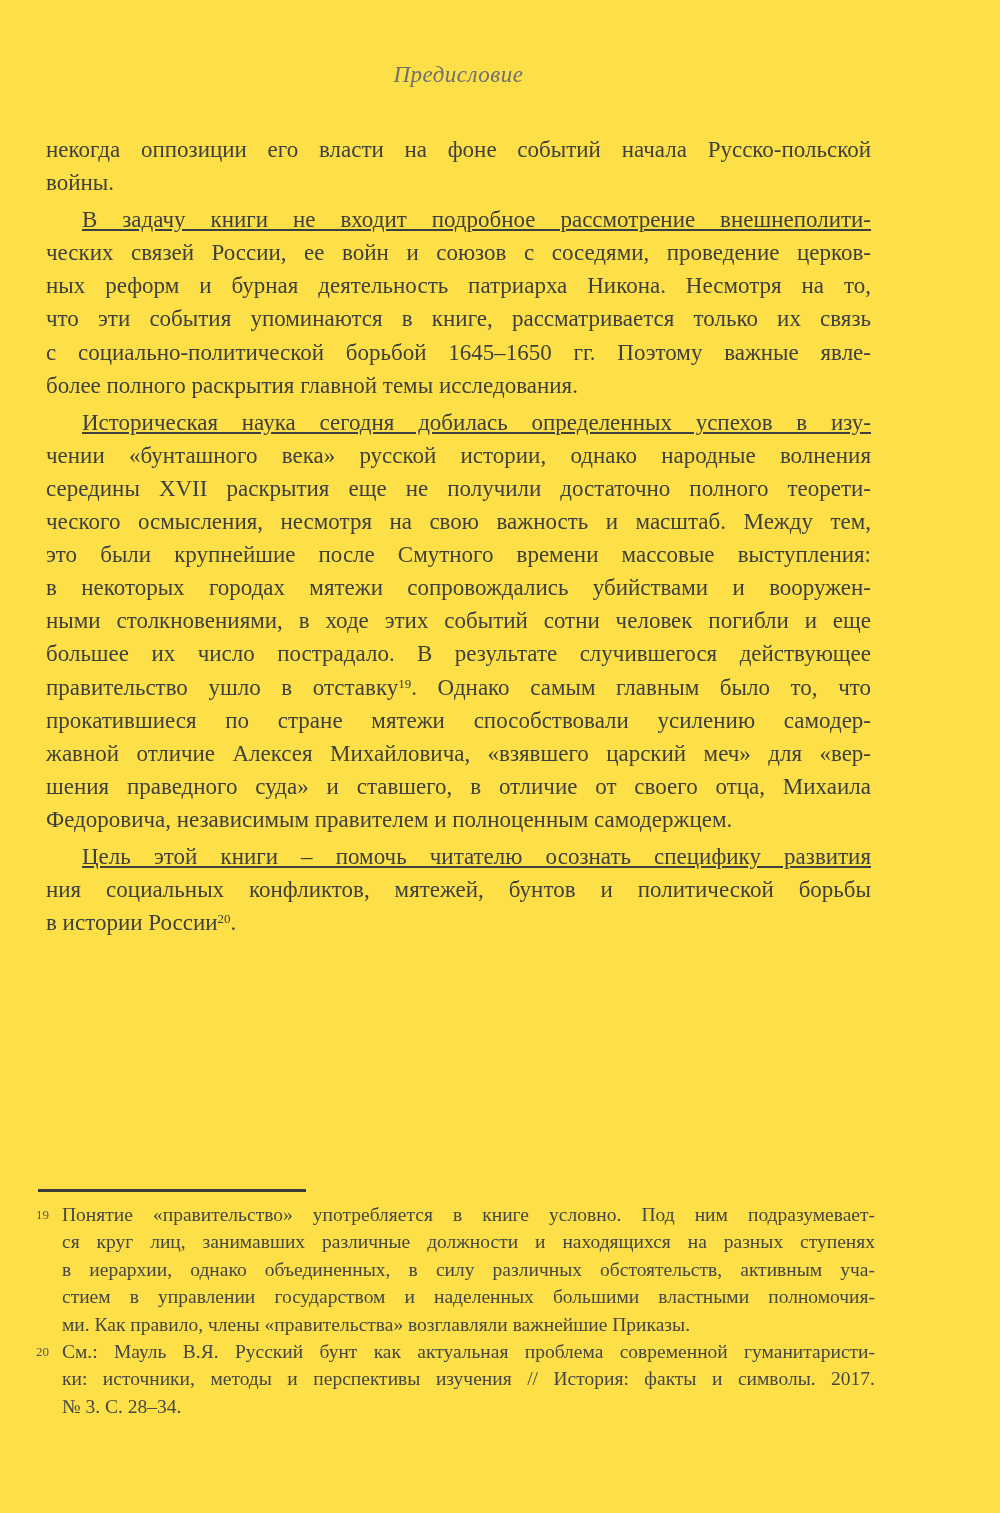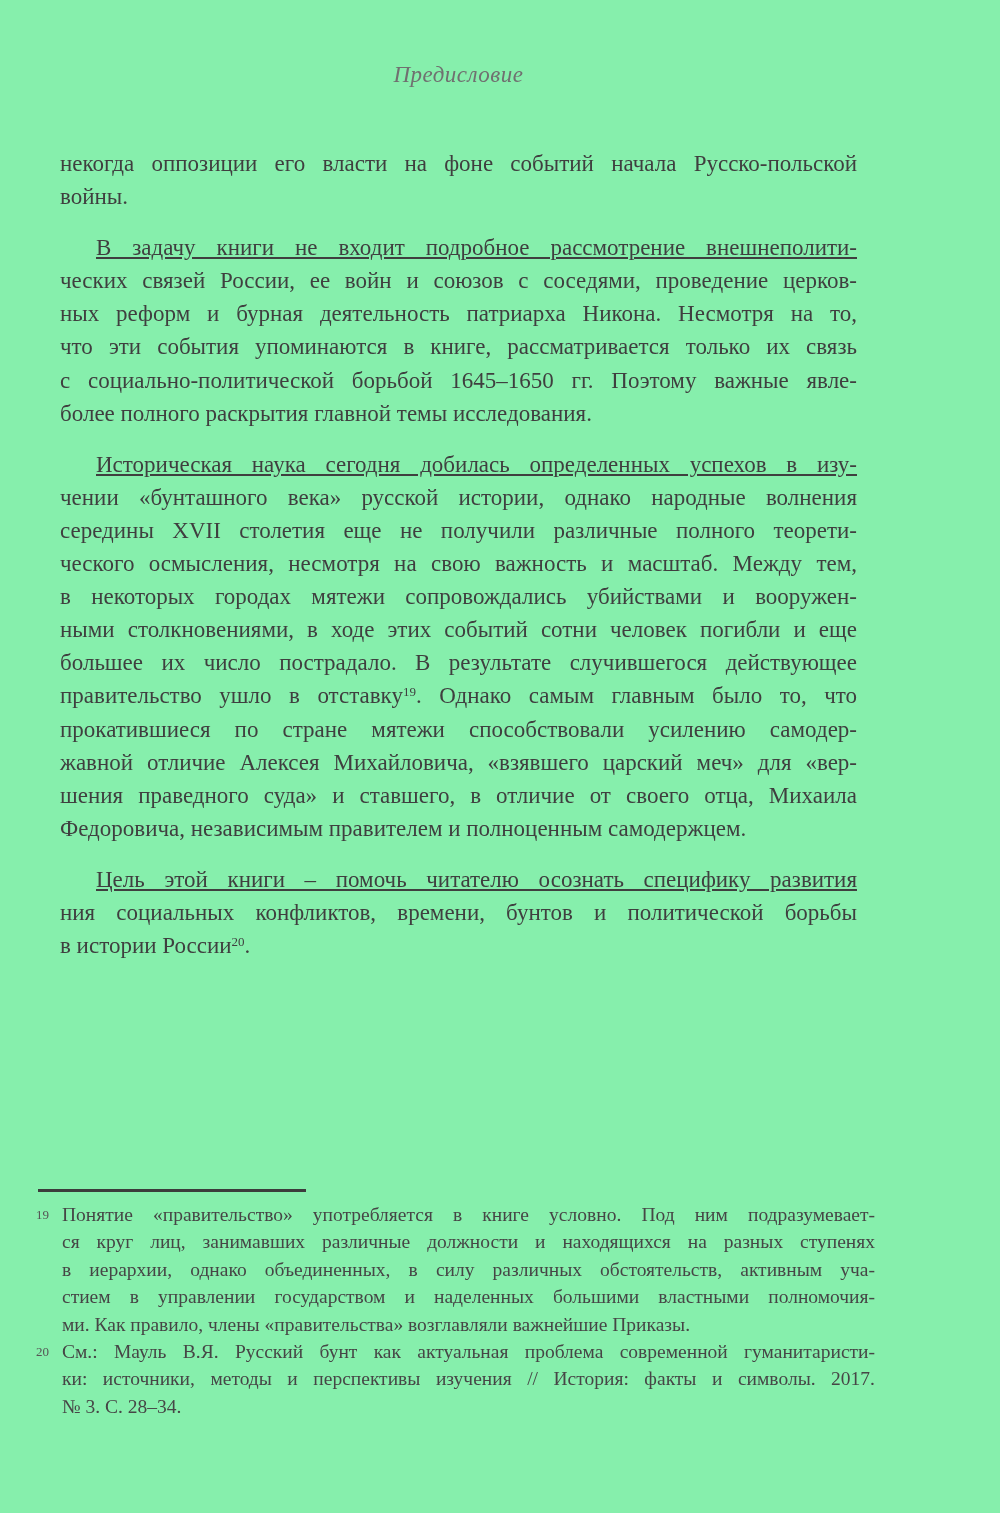--- a/index.html
+++ b/index.html
@@ -1,38 +1,38 @@
 <!DOCTYPE html>
 <html><head>
 <meta charset="utf-8">
 <style>
   html,body{margin:0;padding:0;background:#e8e8e8;}
   .page{
     position:relative;
     width:1000px;height:1513px;
     margin:0 auto;
-    background:#86efac;
+    background:#fde047;
     overflow:hidden;
     font-family:"Liberation Serif","DejaVu Serif",serif;
     color:#3f3f3f;
   }
   .running-head{
     position:absolute;left:42px;top:62px;width:833px;
     text-align:center;
     font-style:italic;
     font-size:23px;
     letter-spacing:.5px;
     color:#707070;
   }
   .body-text{
     position:absolute;left:42px;top:129px;width:833px;
     font-size:23px;
     color:#3f3f3f;
   }
-  .para{margin:18px;padding:0;}
+  .para{margin:4px;padding:0;}
   .tline{
     line-height:33.1px;
     height:33.1px;
     text-align:justify;
     text-align-last:justify;
     white-space:normal;
     overflow:visible;
   }
   .tline.last{text-align-last:left;}
   .tline.indent{text-indent:36px;text-decoration:underline;}
@@ -85,34 +85,35 @@
         <div class="tline indent"><span>В задачу книги не входит подробное рассмотрение внешнеполити-</span></div>
         <div class="tline"><span>ческих связей России, ее войн и союзов с соседями, проведение церков-</span></div>
         <div class="tline"><span>ных реформ и бурная деятельность патриарха Никона. Несмотря на то,</span></div>
         <div class="tline"><span>что эти события упоминаются в книге, рассматривается только их связь</span></div>
         <div class="tline"><span>с социально-политической борьбой 1645–1650 гг. Поэтому важные явле-</span></div>
         <div class="tline last"><span>более полного раскрытия главной темы исследования.</span></div>
       </div>
       <div class="para">
         <div class="tline indent"><span>Историческая наука сегодня добилась определенных успехов в изу-</span></div>
         <div class="tline"><span>чении «бунташного века» русской истории, однако народные волнения</span></div>
-        <div class="tline"><span>середины XVII столетия еще не получили различные полного теорети-</span></div>
+        <div class="tline"><span>середины XVII раскрытия еще не получили достаточно полного теорети-</span></div>
         <div class="tline"><span>ческого осмысления, несмотря на свою важность и масштаб. Между тем,</span></div>
+        <div class="tline"><span>это были крупнейшие после Смутного времени массовые выступления:</span></div>
         <div class="tline"><span>в некоторых городах мятежи сопровождались убийствами и вооружен-</span></div>
         <div class="tline"><span>ными столкновениями, в ходе этих событий сотни человек погибли и еще</span></div>
         <div class="tline"><span>большее их число пострадало. В результате случившегося действующее</span></div>
         <div class="tline"><span>правительство ушло в отставку</span><sup class="ref">19</sup><span>. Однако самым главным было то, что</span></div>
         <div class="tline"><span>прокатившиеся по стране мятежи способствовали усилению самодер-</span></div>
         <div class="tline"><span>жавной отличие Алексея Михайловича, «взявшего царский меч» для «вер-</span></div>
         <div class="tline"><span>шения праведного суда» и ставшего, в отличие от своего отца, Михаила</span></div>
         <div class="tline last"><span>Федоровича, независимым правителем и полноценным самодержцем.</span></div>
       </div>
       <div class="para">
         <div class="tline indent"><span>Цель этой книги – помочь читателю осознать специфику развития</span></div>
-        <div class="tline"><span>ния социальных конфликтов, времени, бунтов и политической борьбы</span></div>
+        <div class="tline"><span>ния социальных конфликтов, мятежей, бунтов и политической борьбы</span></div>
         <div class="tline last"><span>в истории России</span><sup class="ref">20</sup><span>.</span></div>
       </div>
     </div>
 
   <div class="footnotes" id="footnotes">
     <div class="fn-rule"></div>
   <div class="footnote">
         <span class="fn-marker">19</span>
         <div class="fn-line"><span>Понятие «правительство» употребляется в книге условно. Под ним подразумевает-</span></div>
         <div class="fn-line"><span>ся круг лиц, занимавших различные должности и находящихся на разных ступенях</span></div>

